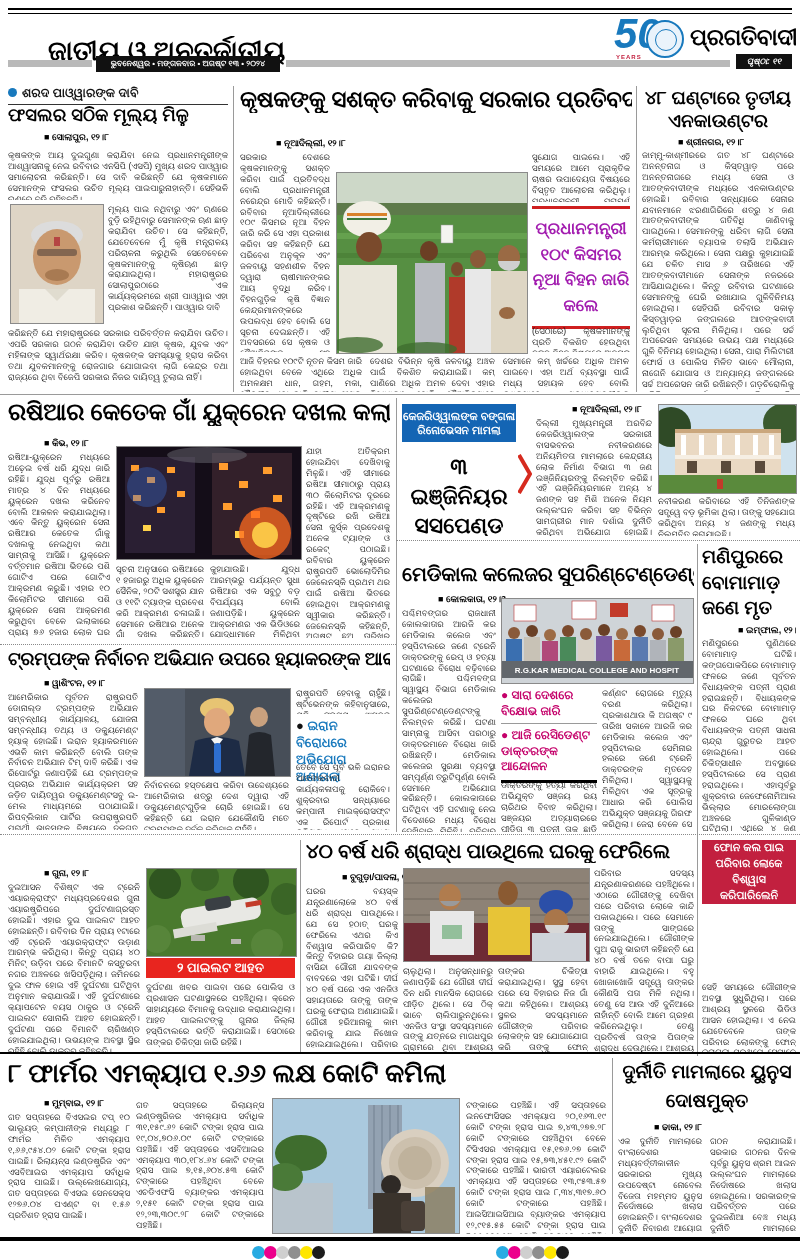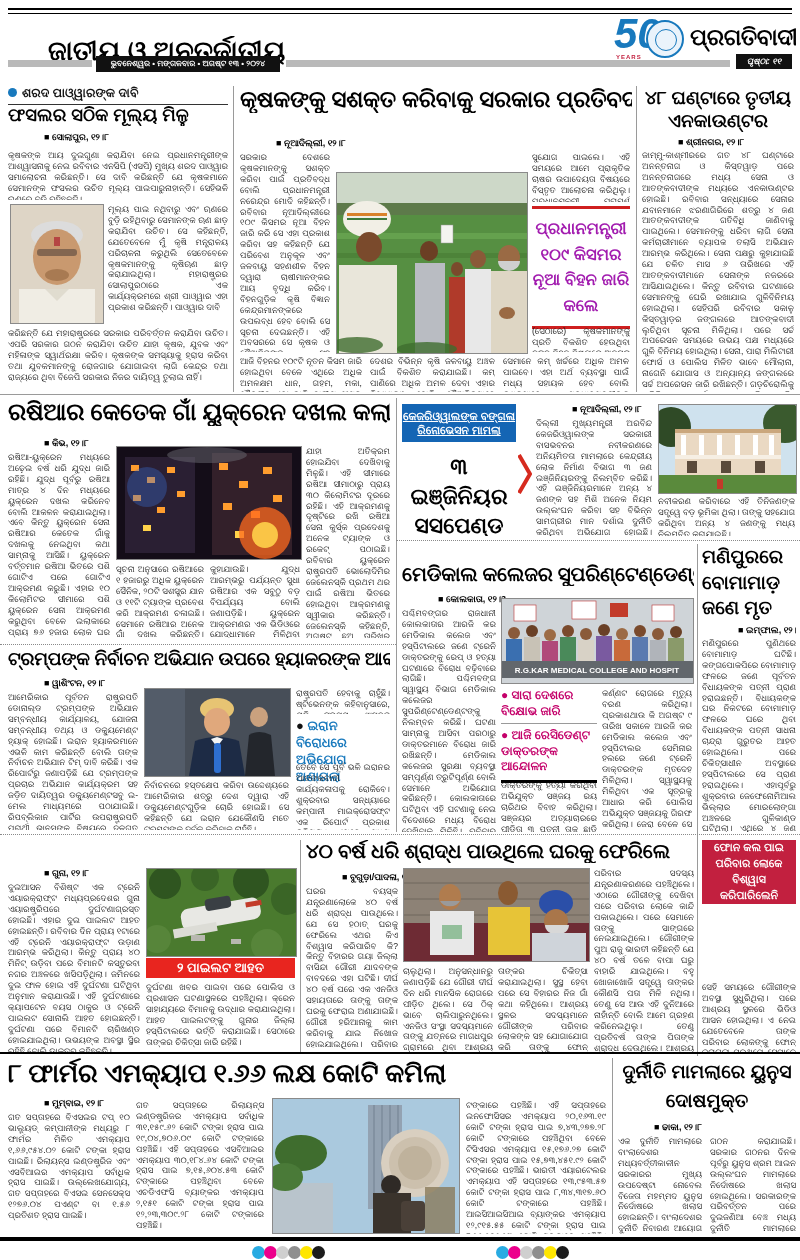--- a/index.html
+++ b/index.html
@@ -160,21 +160,21 @@
     </svg>
     <div class="txt" style="position:absolute;left:108px;top:166px;width:88px;height:74px;">ସୂଚନା ଅନୁସାରେ ରଷିଆରେ ୧ ହଜାରରୁ ଅଧିକ ୟୁକ୍ରେନ ସୈନିକ, ୨୦ଟି ସଶସ୍ତ୍ର ଯାନ ଓ ୧୧ଟି ଟ୍ୟାଙ୍କ ପ୍ରବେଶ କରି ଆକ୍ରମଣ ଚଳାଇଛି। ସେମାନେ ରଷିଆର ଅନେକ ଗାଁ ଦଖଲ କରିଛନ୍ତି। ସେମାନଙ୍କର ପଡ଼ୋଶୀ ଗ୍ରାମ ସୁଧା ସହର ଦେଇ</div>
     <div class="txt" style="position:absolute;left:202px;top:166px;width:90px;height:74px;">କୁହାଯାଉଛି। ଯୁଦ୍ଧ ଆରମ୍ଭରୁ ପର୍ଯ୍ୟନ୍ତ ସୁଧା ରଷିଆର ଏକ ସବୁଠୁ ବଡ଼ ବିପର୍ଯ୍ୟୟ ବୋଲି ଜଣାପଡ଼ିଛି। ୟୁକ୍ରେନ ଆକ୍ରମଣର ଏକ ଭିଡିଓରେ ଯୋଦ୍ଧାମାନେ ମିଳିଥିବା ସାମଗ୍ରୀ ଆଣିଛନ୍ତି। ଏଥିରେ ୧୫ଟି ଯୁଦ୍ଧ ଯାନ ଦେଖିବାକୁ ମିଳିଛି।</div>
     <div class="txt" style="position:absolute;left:298px;top:48px;width:84px;height:192px;">ଯାହା ଅତିକ୍ରମ ହୋଇଯିବା ଦେଖିବାକୁ ମିଳୁଛି। ଏହି ସୀମାରେ ରଷିଆ ସୀମାଠାରୁ ପ୍ରାୟ ୩୦ କିଲୋମିଟର ଦୂରରେ ରହିଛି। ଏହି ଆକ୍ରମଣକୁ ଦୃଷ୍ଟିରେ ରଖି ରଷିଆ ସେନା କୁର୍ସ୍କ ପ୍ରଦେଶକୁ ଅନେକ ଟ୍ୟାଙ୍କ ଓ ରକେଟ୍ ପଠାଇଛି। ରବିବାର ୟୁକ୍ରେନ ରାଷ୍ଟ୍ରପତି ଭୋଲୋଦିମିର ଜେଲେନସ୍କି ପ୍ରଥମ ଥର ପାଇଁ ରଷିଆ ଭିତରେ ହୋଇଥିବା ଆକ୍ରମଣକୁ ସ୍ୱୀକାର କରିଛନ୍ତି। ଜେଲେନସ୍କି କହିଛନ୍ତି, ଅଗଷ୍ଟ ଛଅ ତାରିଖରୁ ଯୁଦ୍ଧ କେବଳ ରଷିଆ ଭୂମିରେ ଚାଲିଛି। ସେମାନେ ଆମ ଦେଶକୁ ଯେଉଁଭଳି ଆକ୍ରମଣ କରିଥିଲେ ତାହାର ଜବାବ ଦିଆଯାଉଛି। ଏହାଭଳି ସେ ୟୁକ୍ରେନ ସୈନିକମାନଙ୍କୁ ଧନ୍ୟବାଦ ଦେଇଛନ୍ତି।</div>
   </div>
 
   <div class="abs vrule" style="left:396px;top:398px;height:434px"></div>
   <div class="abs dotrule" style="left:0;top:644px;width:396px"></div>
 
   <div class="abs" style="left:402px;top:402px;width:396px;height:134px">
-    <div class="abs bluebox" style="left:0;top:2px;width:114px;height:38px;font-size:11px;line-height:1.3;text-decoration:underline;">କେଜରିଓ୍ୱାଲଙ୍କ ବଙ୍ଗଳା ରିନୋଭେସନ ମାମଲା</div>
+    <div class="abs bluebox" style="left:0;top:2px;width:114px;height:38px;font-size:11px;line-height:1.3;">କେଜରିଓ୍ୱାଲଙ୍କ ବଙ୍ଗଳା ରିନୋଭେସନ ମାମଲା</div>
     <div class="abs hl ctr" style="left:0;top:50px;width:114px;height:84px;font-size:22px;line-height:1.35;">୩ ଇଞ୍ଜିନିୟର ସସପେଣ୍ଡ</div>
     <svg class="abs" viewBox="0 0 14 40" style="left:116px;top:52px;width:14px;height:40px">
       <path d="M1 1 L12 20 L1 39" fill="none" stroke="#d62b1f" stroke-width="4"></path>
     </svg>
     <div class="byline" style="position:absolute;left:134px;top:2px;">■ ନୂଆଦିଲ୍ଲୀ, ୧୨।୮</div>
     <div class="txt" style="position:absolute;left:134px;top:16px;width:116px;height:118px;">ଦିଲ୍ଲୀ ମୁଖ୍ୟମନ୍ତ୍ରୀ ଅରବିନ୍ଦ କେଜରିଓ୍ୱାଲଙ୍କ ସରକାରୀ ବାସଭବନର ନବୀକରଣରେ ଅନିୟମିତତା ମାମଲାରେ କେନ୍ଦ୍ରୀୟ ଲୋକ ନିର୍ମାଣ ବିଭାଗ ୩ ଜଣ ଇଞ୍ଜିନିୟରଙ୍କୁ ନିଲମ୍ବିତ କରିଛି। ଏହି ଇଞ୍ଜିନିୟରମାନେ ଅନ୍ୟ ୪ ଜଣଙ୍କ ସହ ମିଶି ଅନେକ ନିୟମ ଉଲ୍ଲଂଘନ କରିବା ସହ ବିଭିନ୍ନ ସାମଗ୍ରୀର ମାନ ଦର୍ଶାଇ ଦୁର୍ନୀତି କରିଥିବା ଅଭିଯୋଗ ହୋଇଛି। ନିଲମ୍ବିତ ଇଞ୍ଜିନିୟରମାନଙ୍କ ମଧ୍ୟରେ ପ୍ରଦୀପ କୁମାର ପରମାର, ଅଭିଷେକ ରାଜ ଓ ଅଶୋକ କୁମାର ରାଉତ ଅଛନ୍ତି। କେଜରିଓ୍ୱାଲଙ୍କ ବଙ୍ଗଳାକୁ</div>
     <svg class="abs photo" viewBox="0 0 137 88" style="left:256px;top:2px;width:137px;height:88px" preserveAspectRatio="none">
       <rect x="0" y="0" width="137" height="88" fill="#cfe2ee"></rect>
       <ellipse cx="12" cy="22" rx="20" ry="20" fill="#2f4a26"></ellipse>
       <ellipse cx="126" cy="18" rx="22" ry="20" fill="#3a5a2e"></ellipse>

